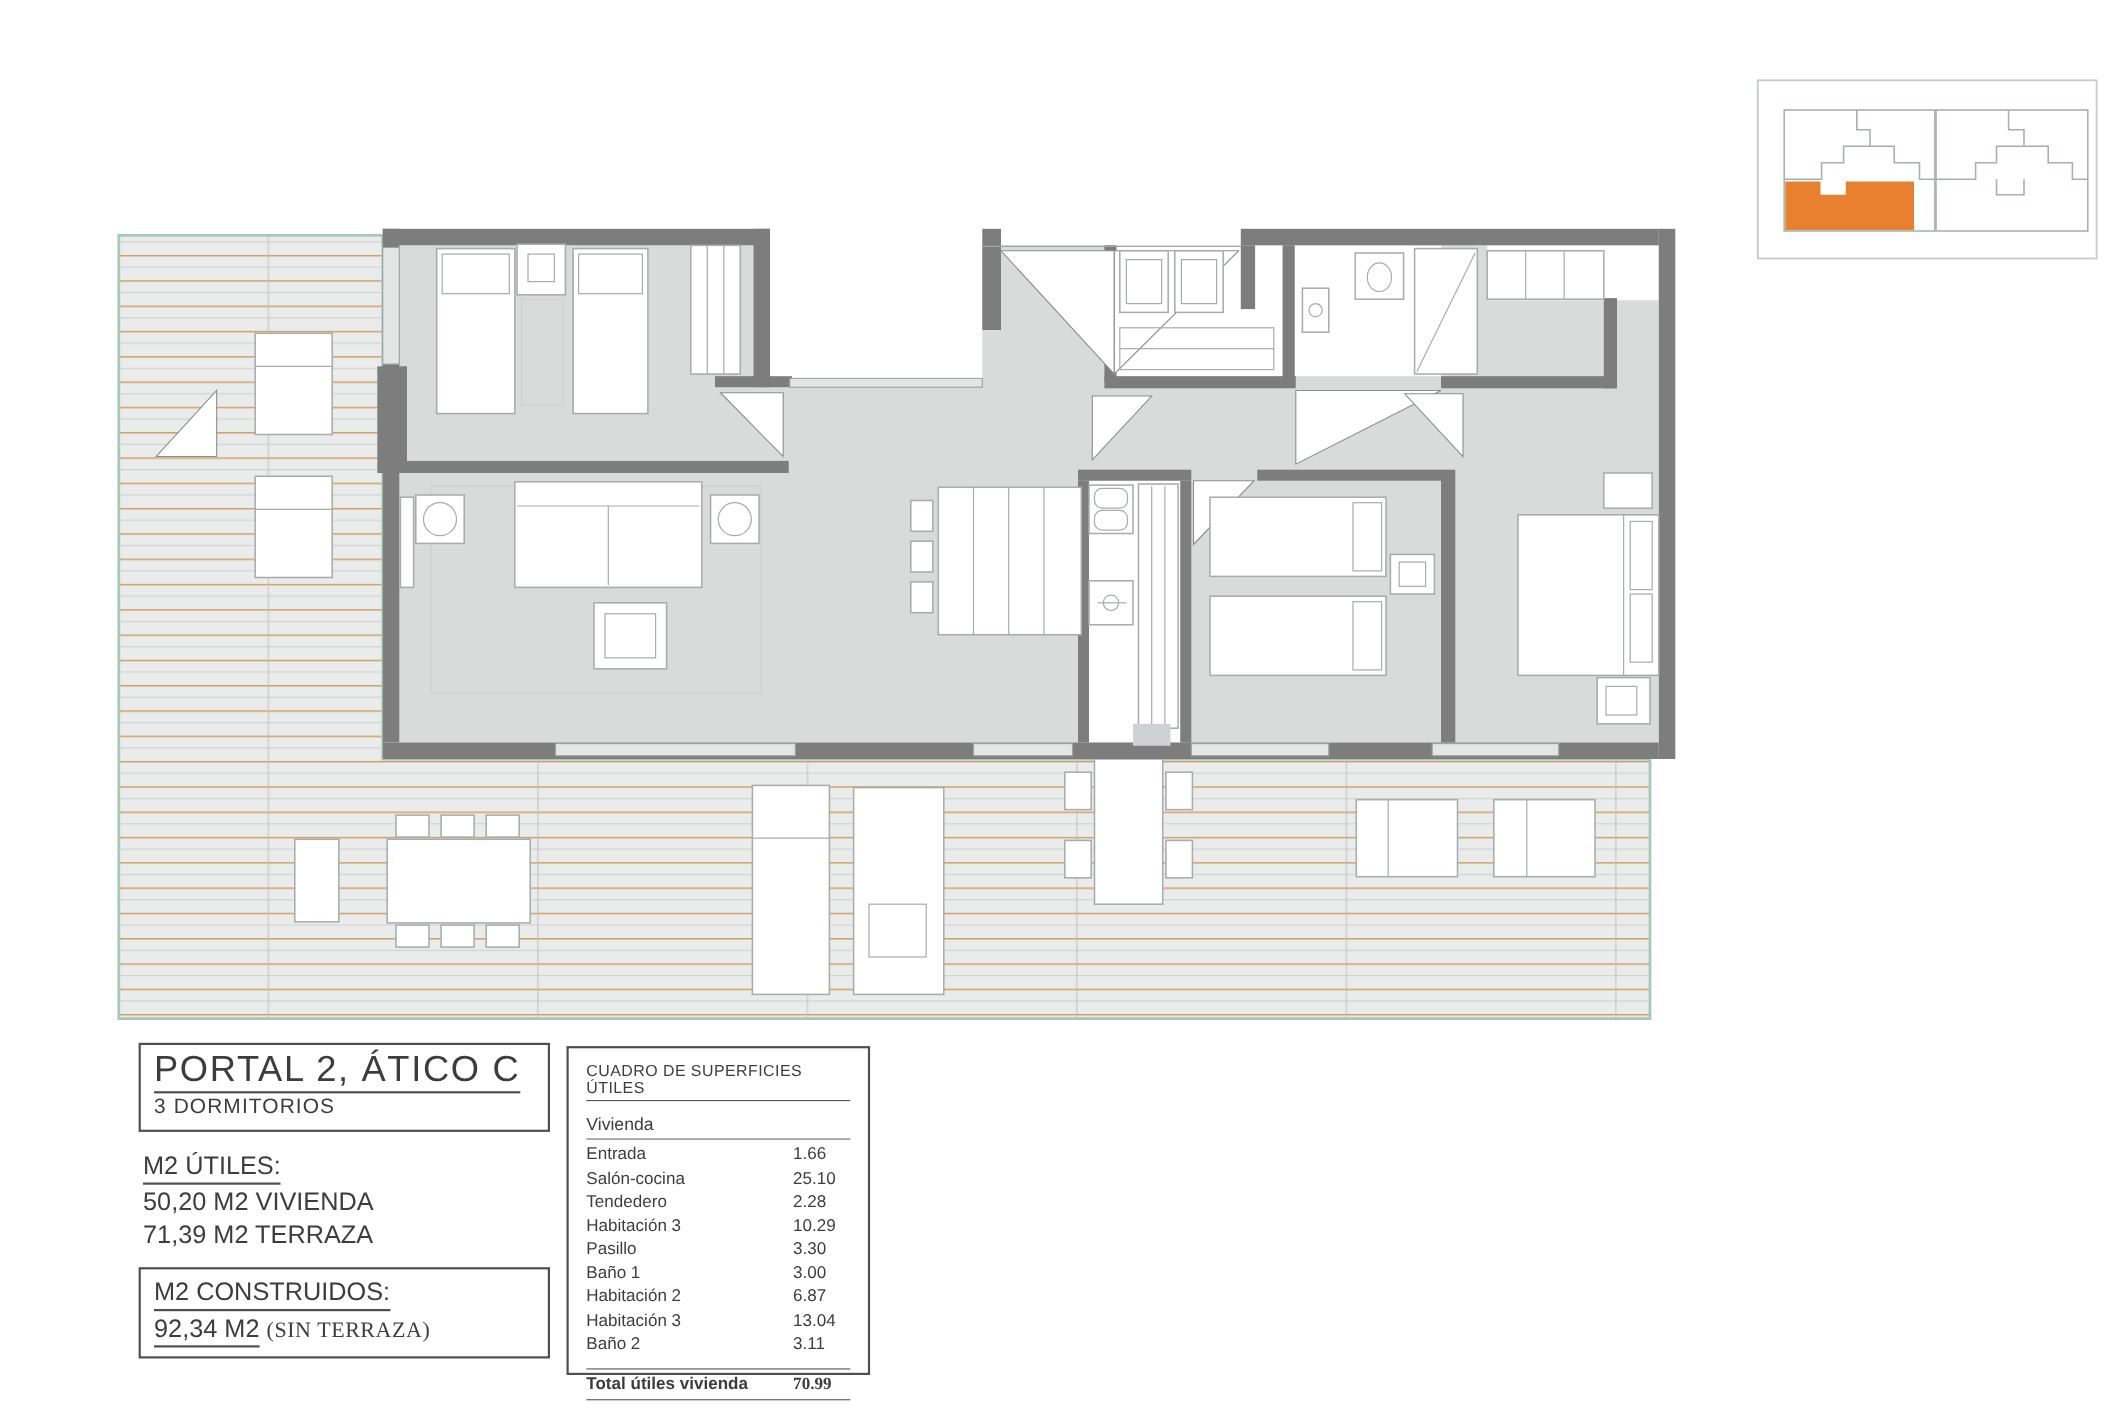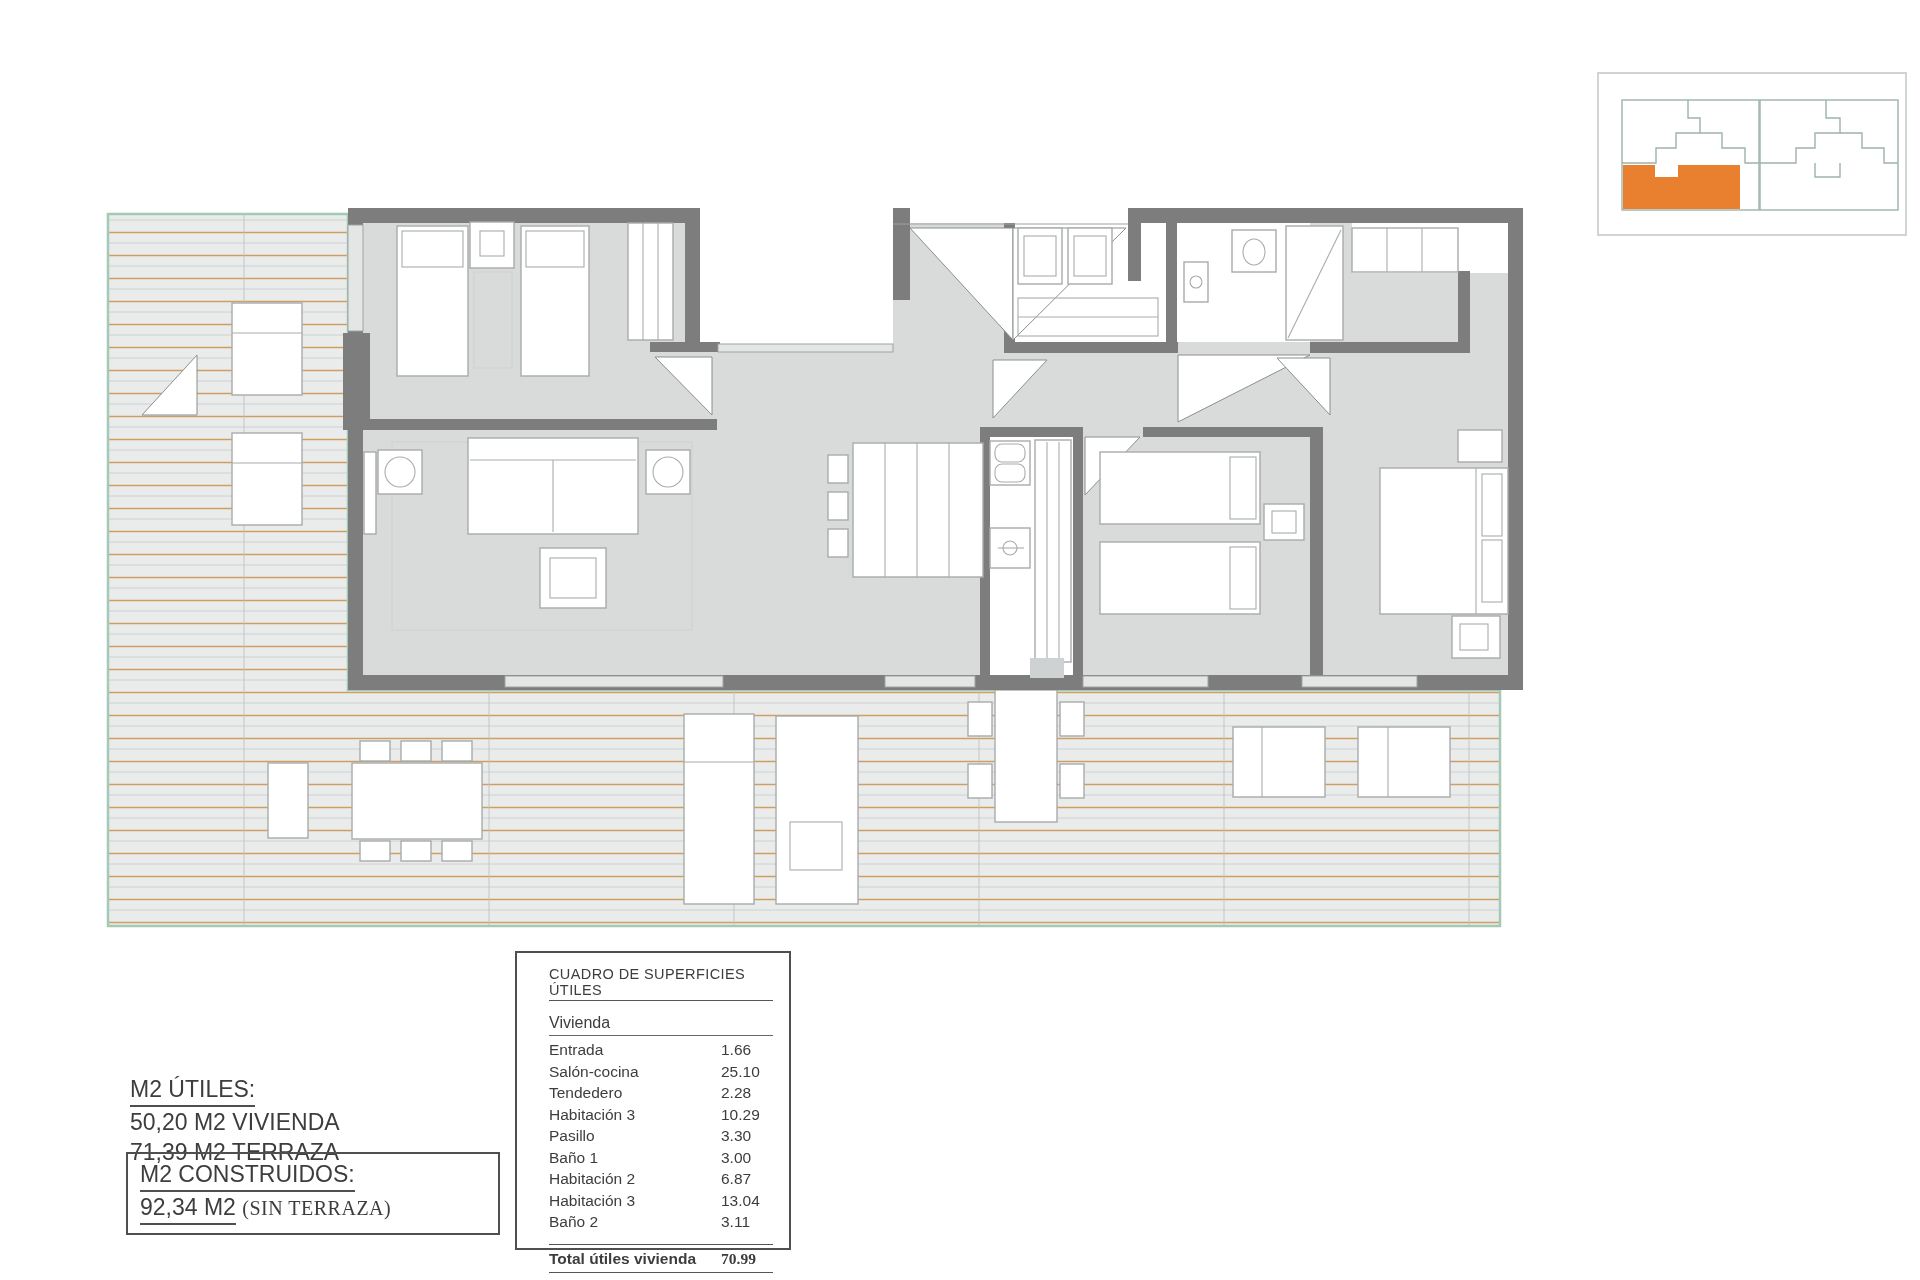--- a/index.html
+++ b/index.html
@@ -16,31 +16,31 @@
   .win{fill:#e4e6e6;stroke:#9fa3a3;stroke-width:1;}
   .thinline{stroke:#9fa3a3;stroke-width:1;fill:none;}
   .mm-outline{fill:none;stroke:#9fb3ab;stroke-width:1.4;}
 
   .title-box{position:absolute;left:126px;top:948px;width:346px;height:74px;
              border:2px solid #4f4f4f;padding:3px 12px 0 12px;box-sizing:content-box;}
   .title-box h1{margin:0;font-size:33px;font-weight:400;letter-spacing:1.5px;
                 display:inline-block;border-bottom:2px solid #4f4f4f;padding-bottom:1px;}
   .title-box .sub{font-size:19px;letter-spacing:1px;margin-top:2px;}
 
-  .m2-utiles{position:absolute;left:130px;top:1044px;font-size:23px;line-height:30px;margin-top:30px;}
+  .m2-utiles{position:absolute;left:130px;top:1044px;font-size:23px;line-height:30px;}
   .m2-utiles .hd{display:inline-block;border-bottom:2px solid #4f4f4f;padding-bottom:1px;}
 
   .m2-cons{position:absolute;left:126px;top:1152px;width:346px;border:2px solid #4f4f4f;
            padding:5px 12px 8px 12px;font-size:23px;line-height:30px;}
   .m2-cons .hd{display:inline-block;border-bottom:2px solid #4f4f4f;padding-bottom:1px;}
   .m2-cons .val{display:inline-block;border-bottom:2px solid #4f4f4f;padding-bottom:1px;}
   .m2-cons .note{font-size:20px;letter-spacing:.5px;font-family:Liberation Serif, serif;}
 
   .surface-table{position:absolute;left:515px;top:951px;width:276px;height:299px;
-                 border:2px solid #4f4f4f;padding:13px 16px 0 32px;box-sizing:border-box;
+                 border:2px solid #4f4f4f;padding:13px 16px 0 16px;box-sizing:border-box;
                  font-size:15.5px;}
   .surface-table .thead{font-size:14.5px;letter-spacing:.4px;display:inline-block;
                         border-bottom:1.5px solid #555;padding-bottom:2px;}
   .surface-table .group{margin-top:13px;font-size:16px;border-bottom:1.5px solid #666;
                         padding-bottom:3px;margin-bottom:3px;}
   .trow{display:flex;justify-content:space-between;line-height:21.5px;}
   .trow .val{width:52px;text-align:left;}
   .total{display:flex;justify-content:space-between;font-weight:bold;margin-top:11px;
          border-top:1.5px solid #555;border-bottom:1.5px solid #555;padding:5px 0 4px 0;}
   .total .val{width:52px;text-align:left;font-family:Liberation Serif, serif;}
@@ -256,20 +256,24 @@
     <rect class="mm-outline" x="1760" y="100" width="138" height="110"></rect>
     <polyline class="mm-outline" points="1688,100 1688,118 1700,118 1700,133 1676,133 1676,148 1656,148 1656,163 1622,163"></polyline>
     <polyline class="mm-outline" points="1700,133 1722,133 1722,148 1745,148 1745,163 1759,163"></polyline>
     <polygon points="1623,165 1655,165 1655,177 1678,177 1678,165 1740,165 1740,209 1623,209" fill="var(--accent,#e8802f)"></polygon>
     <polyline class="mm-outline" points="1826,100 1826,118 1840,118 1840,133 1815,133 1815,148 1796,148 1796,163 1760,163"></polyline>
     <polyline class="mm-outline" points="1840,133 1862,133 1862,148 1884,148 1884,163 1898,163"></polyline>
     <polyline class="mm-outline" points="1815,163 1815,177 1840,177 1840,163"></polyline>
   </g>
 </svg>
 
+  <div class="title-box">
+    <h1>PORTAL 2, ÁTICO C</h1>
+    <div class="sub">3 DORMITORIOS</div>
+  </div>
 
   <div class="m2-utiles">
     <div class="hd">M2 ÚTILES:</div>
     <div>50,20 M2 VIVIENDA</div>
     <div>71,39 M2 TERRAZA</div>
   </div>
 
   <div class="m2-cons">
     <div><span class="hd">M2 CONSTRUIDOS:</span></div>
     <div>

